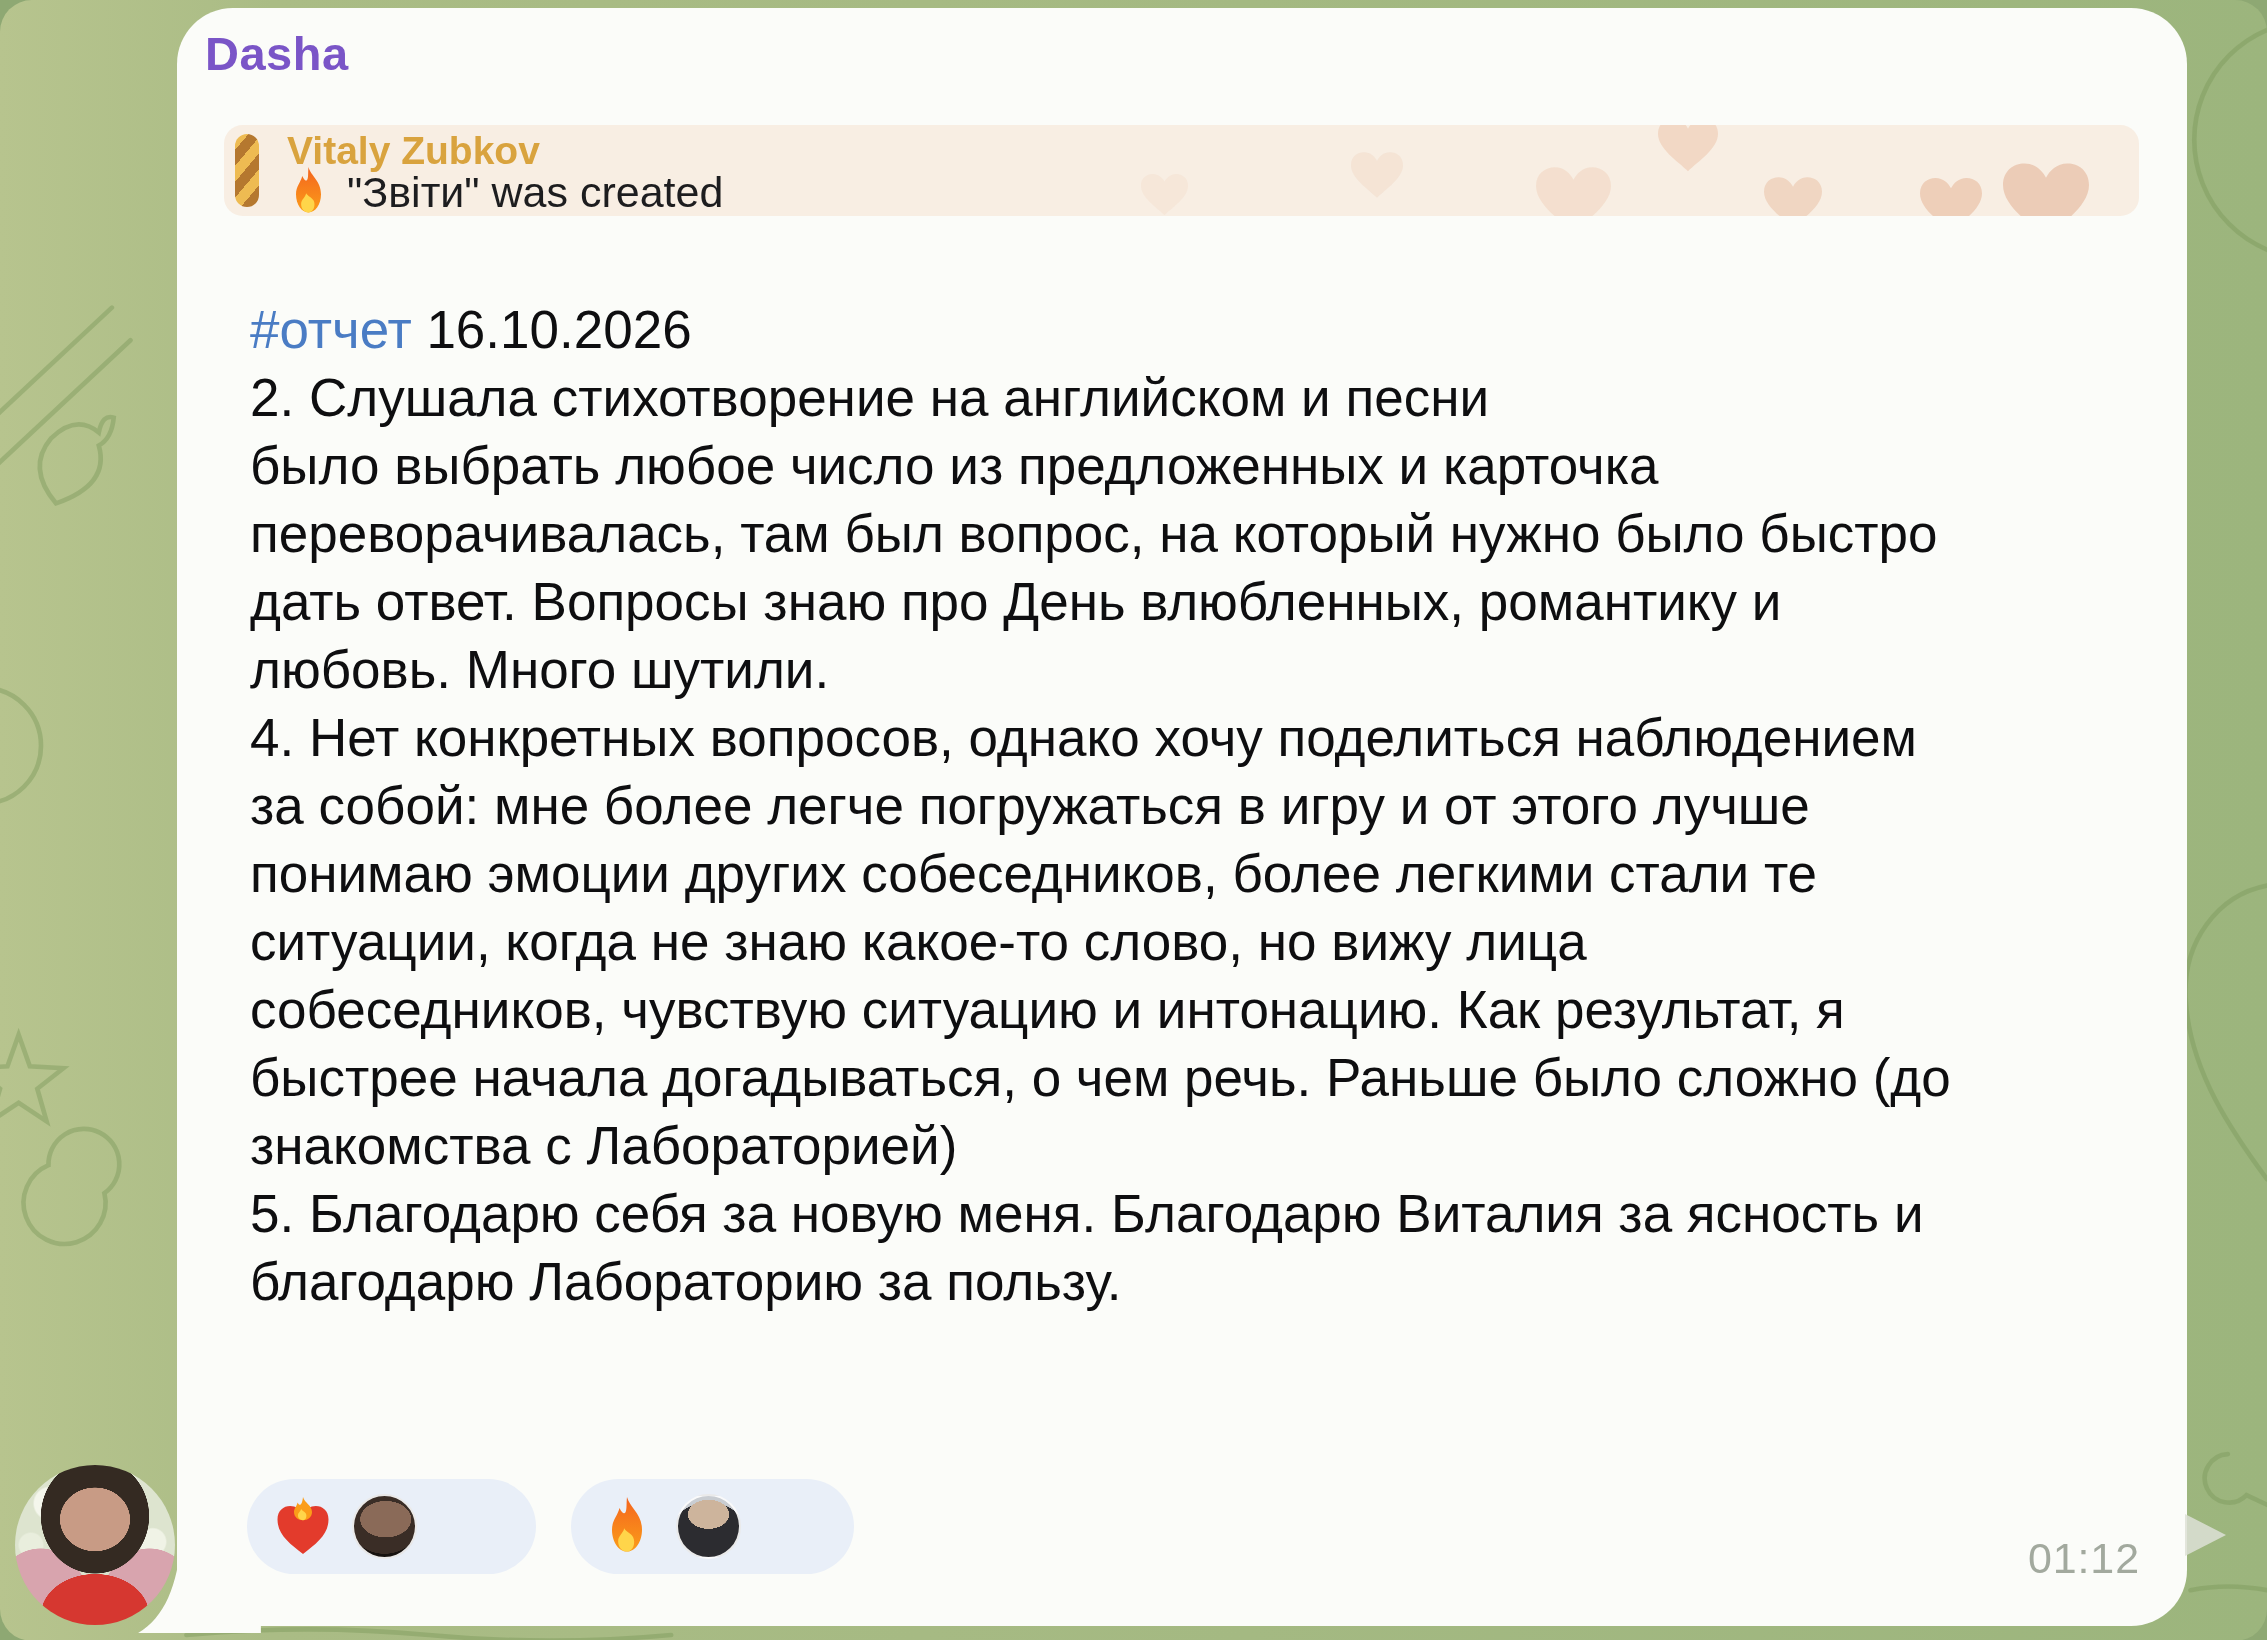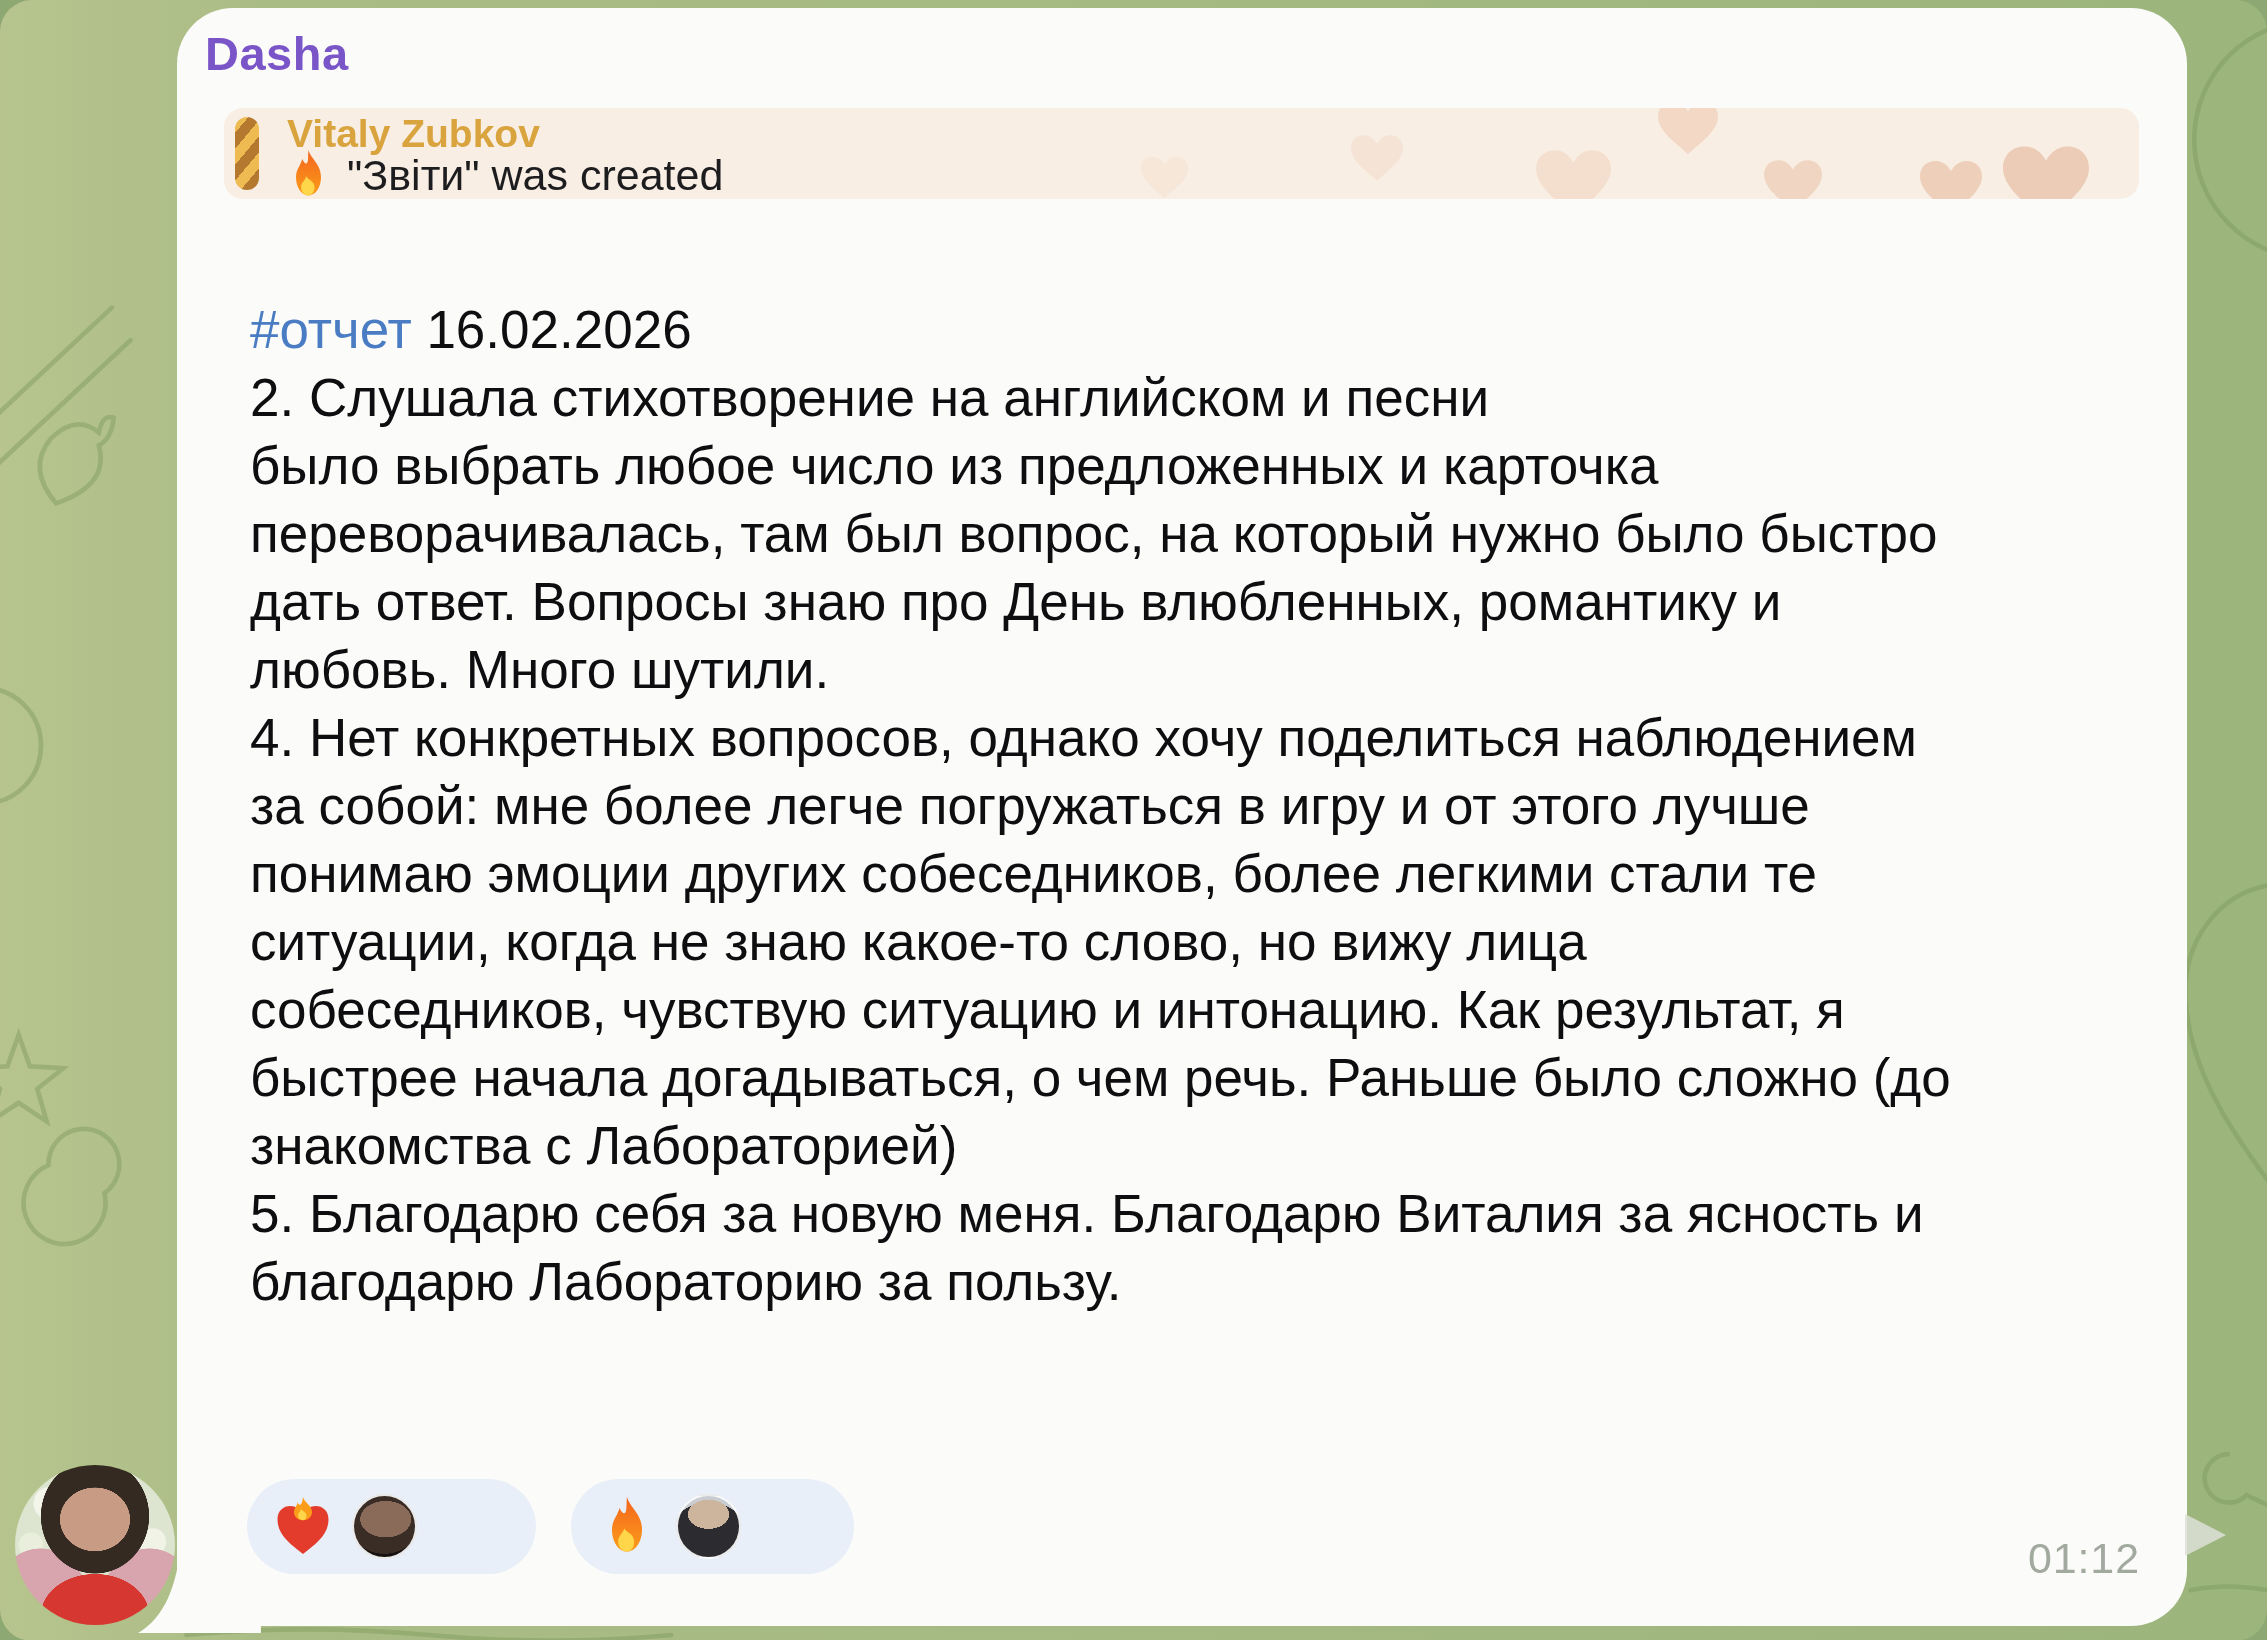--- a/index.html
+++ b/index.html
@@ -15,21 +15,21 @@
     position:absolute;left:177px;top:7.5px;width:2010px;height:1618px;
     background:#fbfcf9;border-radius:56px;
   }
   .bubble-tail{position:absolute;left:138px;top:1540px;width:123px;height:93px;}
   .sender-name{
     position:absolute;left:205px;top:26px;font-size:47px;font-weight:700;
     letter-spacing:0.5px;
   }
   
   .quote{
-    position:absolute;left:224px;top:108px;width:1915px;height:91px;
+    position:absolute;left:224px;top:125px;width:1915px;height:91px;
     border-radius:18.6px;overflow:hidden;cursor:pointer;
   }
   .quote-bar{
     position:absolute;left:11.2px;top:9.3px;width:24px;height:73px;border-radius:12px;
     background:repeating-linear-gradient(130deg,#eebb52 0 10.3px,#b5782f 10.3px 20.5px);
   }
   .quote-author{
     position:absolute;left:63px;top:3.7px;font-size:39px;font-weight:700;
   }
   .quote-line2{
@@ -158,21 +158,21 @@
         </defs>
         <path d="M18 0 C20 8 29 12 29 24 C29 33 24 40 18 40 C12 40 7 33 7 24 C7 17 11 14 12.5 8 C14.5 12 16 13 17 11 C18 9 17.5 4 18 0 Z" fill="url(#fgq)"></path>
         <path d="M18 40 C14 40 11.5 36.5 11.5 32.5 C11.5 28.5 15 27 16 23 C17 25.5 21 26.5 22.5 29.5 C24.5 33.5 22.5 40 18 40 Z" fill="#ffd54a"></path>
       </svg>
       <span>"Звіти" was created</span>
     </div>
   </div>
 
   <div class="body-text">
     <div class="body-line">
-      <span class="hashtag" style="color:#4a7cc4;">#отчет</span><span> 16.02.2026</span>
+      <span class="hashtag" style="color:#4a7cc4;">#отчет</span><span> 16.10.2026</span>
     </div>
     <div class="body-line">2. Слушала стихотворение на английском и песни</div>
     <div class="body-line">было выбрать любое число из предложенных и карточка</div>
     <div class="body-line">переворачивалась, там был вопрос, на который нужно было быстро</div>
     <div class="body-line">дать ответ. Вопросы знаю про День влюбленных, романтику и</div>
     <div class="body-line">любовь. Много шутили.</div>
     <div class="body-line">4. Нет конкретных вопросов, однако хочу поделиться наблюдением</div>
     <div class="body-line">за собой: мне более легче погружаться в игру и от этого лучше</div>
     <div class="body-line">понимаю эмоции других собеседников, более легкими стали те</div>
     <div class="body-line">ситуации, когда не знаю какое-то слово, но вижу лица</div>

